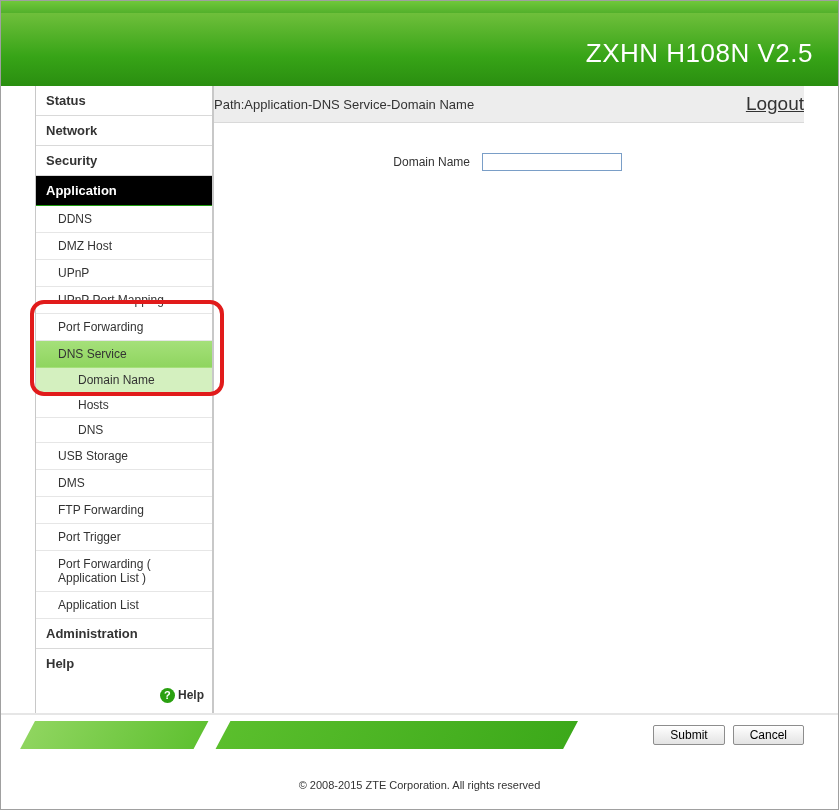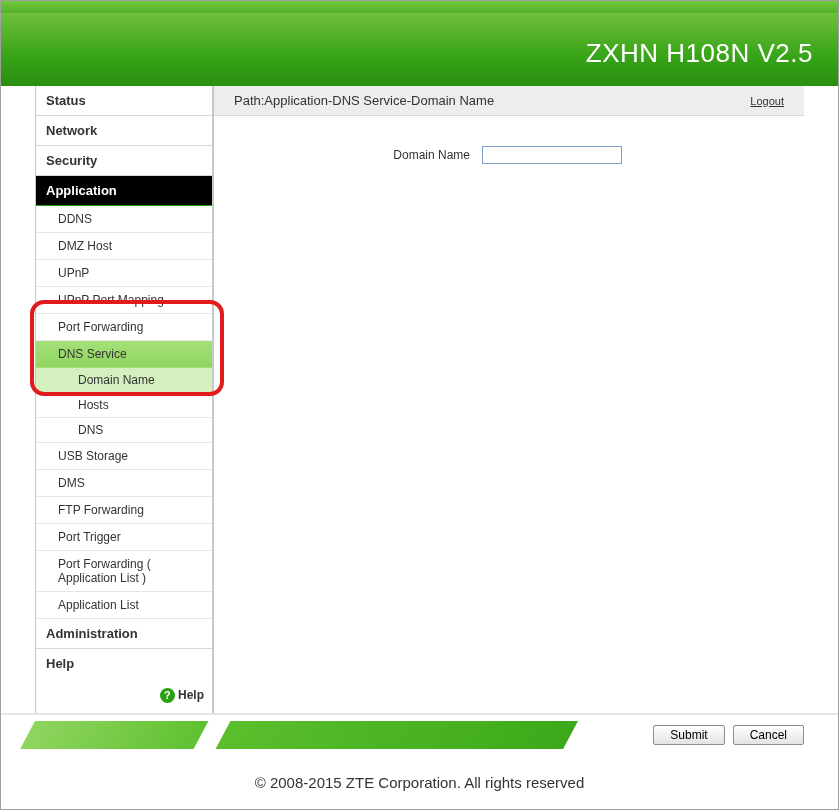--- a/index.html
+++ b/index.html
@@ -109,28 +109,28 @@
   }
   .main-pane {
     flex: 1;
     margin-right: 34px;
     border-left: 1px solid #c8c8c8;
     position: relative;
   }
   .path-bar {
     background: #ededed;
     border-bottom: 1px solid #d9d9d9;
-    padding: 7px 20px;
+    padding: 7px 0;
     font-size: 13px;
     display: flex;
     justify-content: space-between;
     align-items: center;
   }
   .path-bar .logout {
-    font-size: 11px;
+    font-size: 19px;
     text-decoration: underline;
     cursor: pointer;
   }
   .content-area {
     padding: 30px 40px;
   }
   .field-row {
     display: flex;
     align-items: center;
     gap: 8px;
@@ -190,21 +190,21 @@
     border-radius: 2px;
     padding: 2px 16px;
     font-size: 12px;
     cursor: pointer;
     font-family: inherit;
   }
   .copyright {
     position: absolute;
     left: 0; right: 0; bottom: 18px;
     text-align: center;
-    font-size: 15px;
+    font-size: 11px;
     color: #333;
   }
   .highlight-box {
     position: absolute;
     border: 4px solid #e11b1b;
     border-radius: 14px;
     pointer-events: none;
     left: 29px;
     top: 299px;
     width: 194px;

